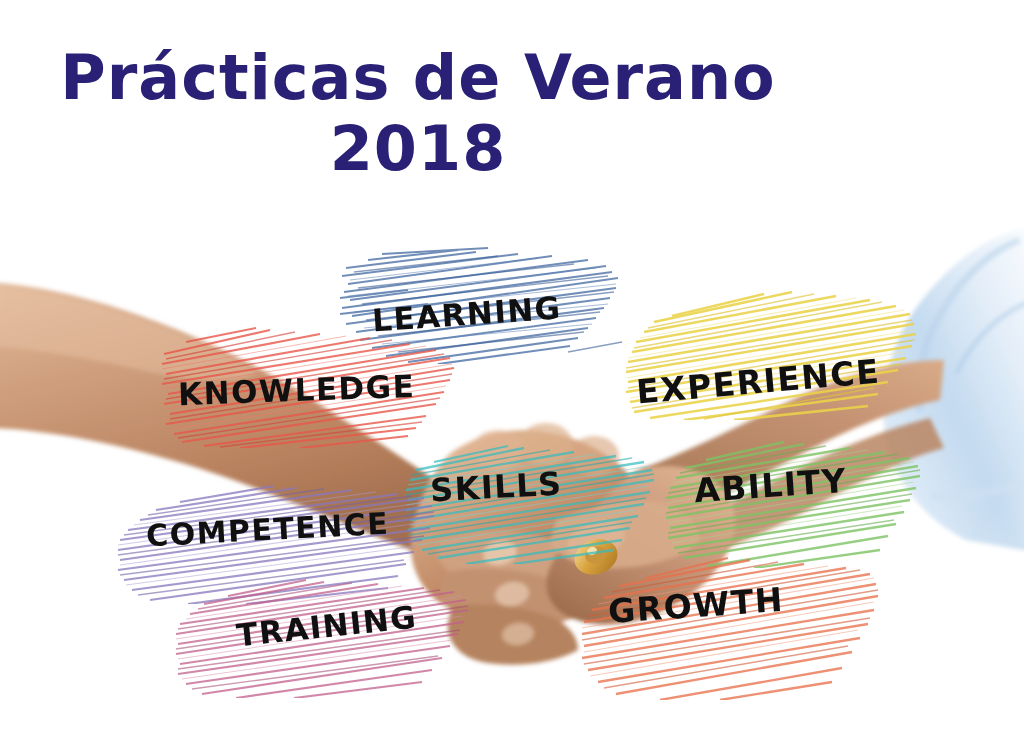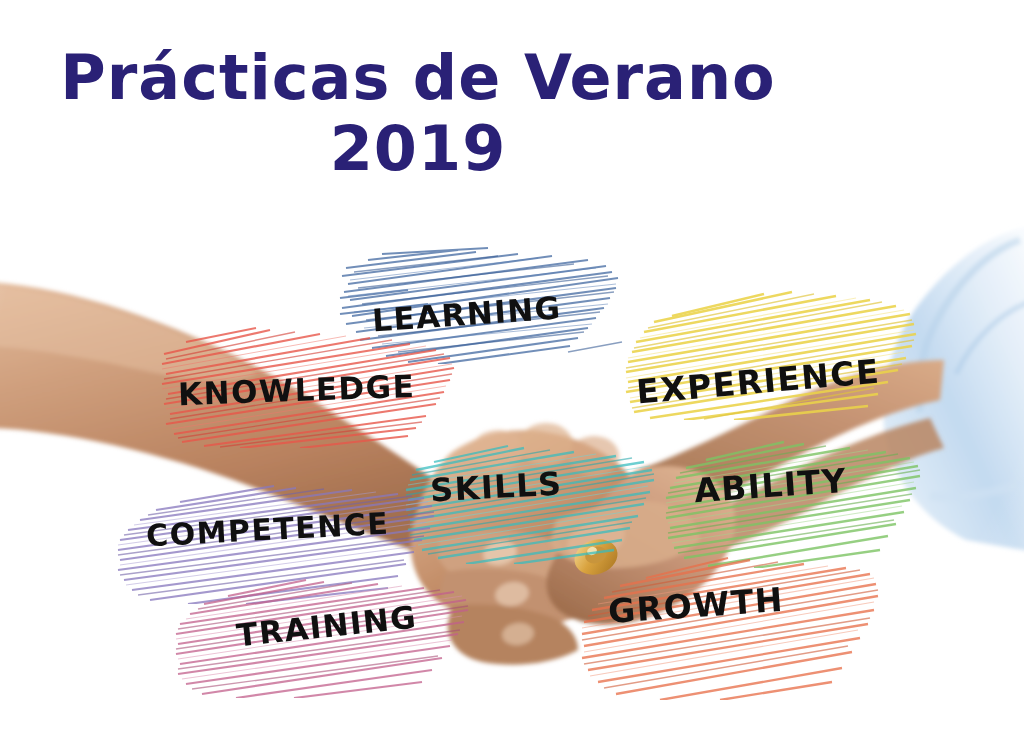--- a/index.html
+++ b/index.html
@@ -450,16 +450,16 @@
   <div class="word" id="word-knowledge">KNOWLEDGE</div>
   <div class="word" id="word-experience">EXPERIENCE</div>
   <div class="word" id="word-skills">SKILLS</div>
   <div class="word" id="word-ability">ABILITY</div>
   <div class="word" id="word-competence">COMPETENCE</div>
   <div class="word" id="word-training">TRAINING</div>
   <div class="word" id="word-growth">GROWTH</div>
 
   <div id="title-block">
     <div class="title-line" id="title-line-1">Prácticas de Verano</div>
-    <div class="title-line" id="title-line-2">2019</div>
+    <div class="title-line" id="title-line-2">2018</div>
   </div>
 
 </div>
 
 </body></html>

